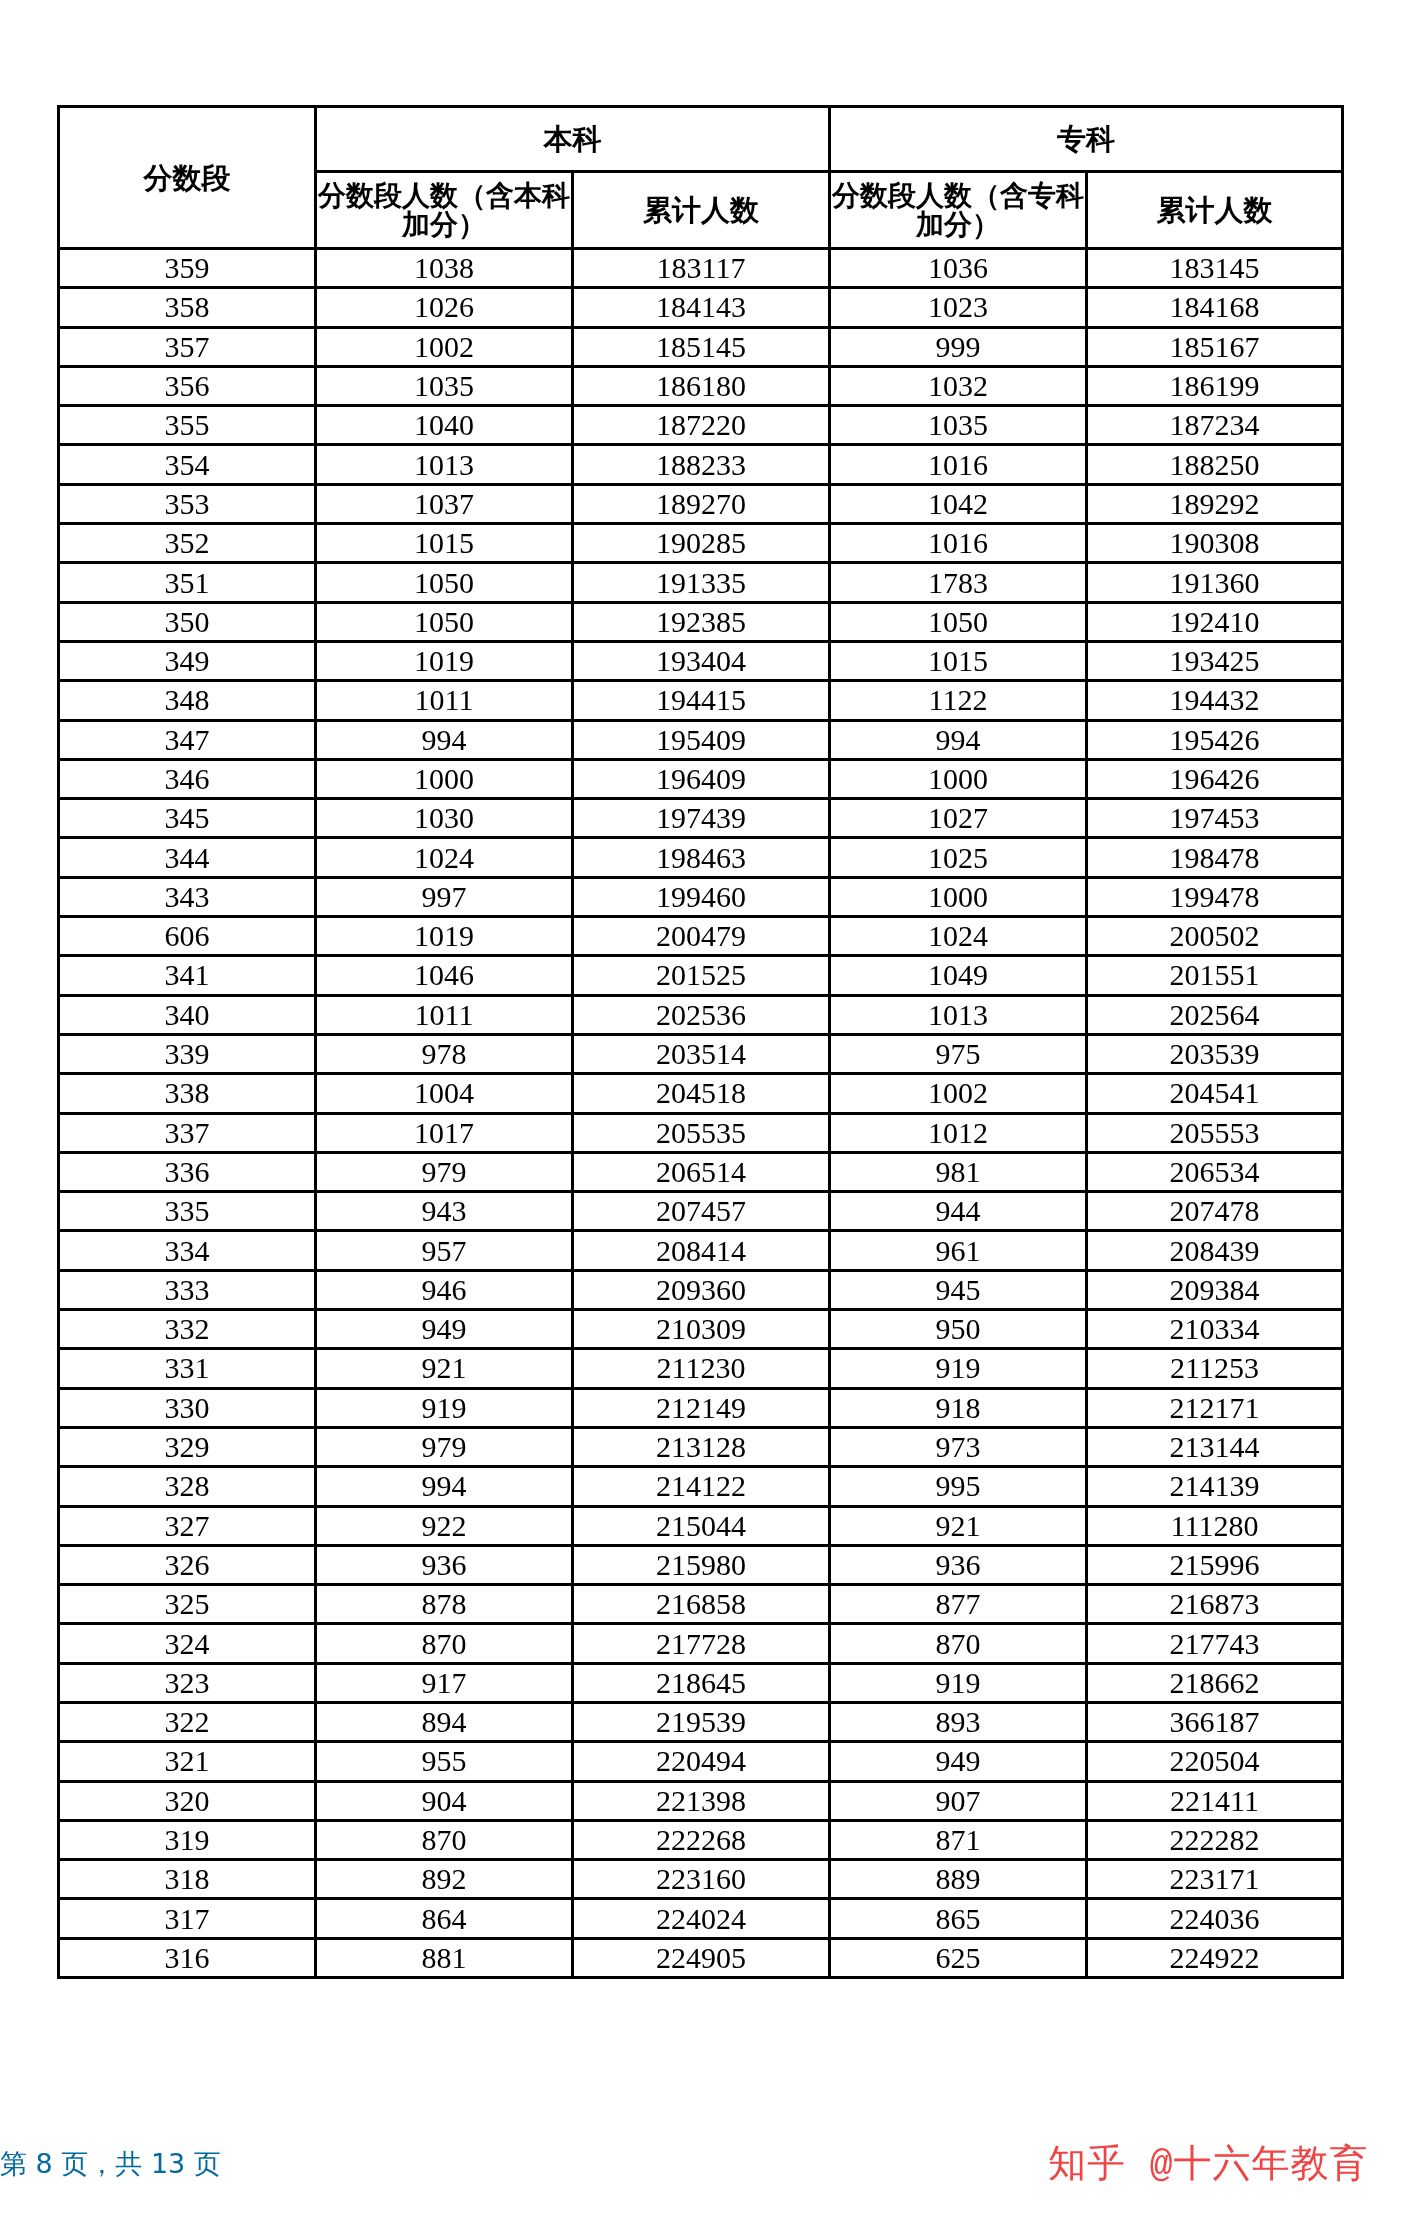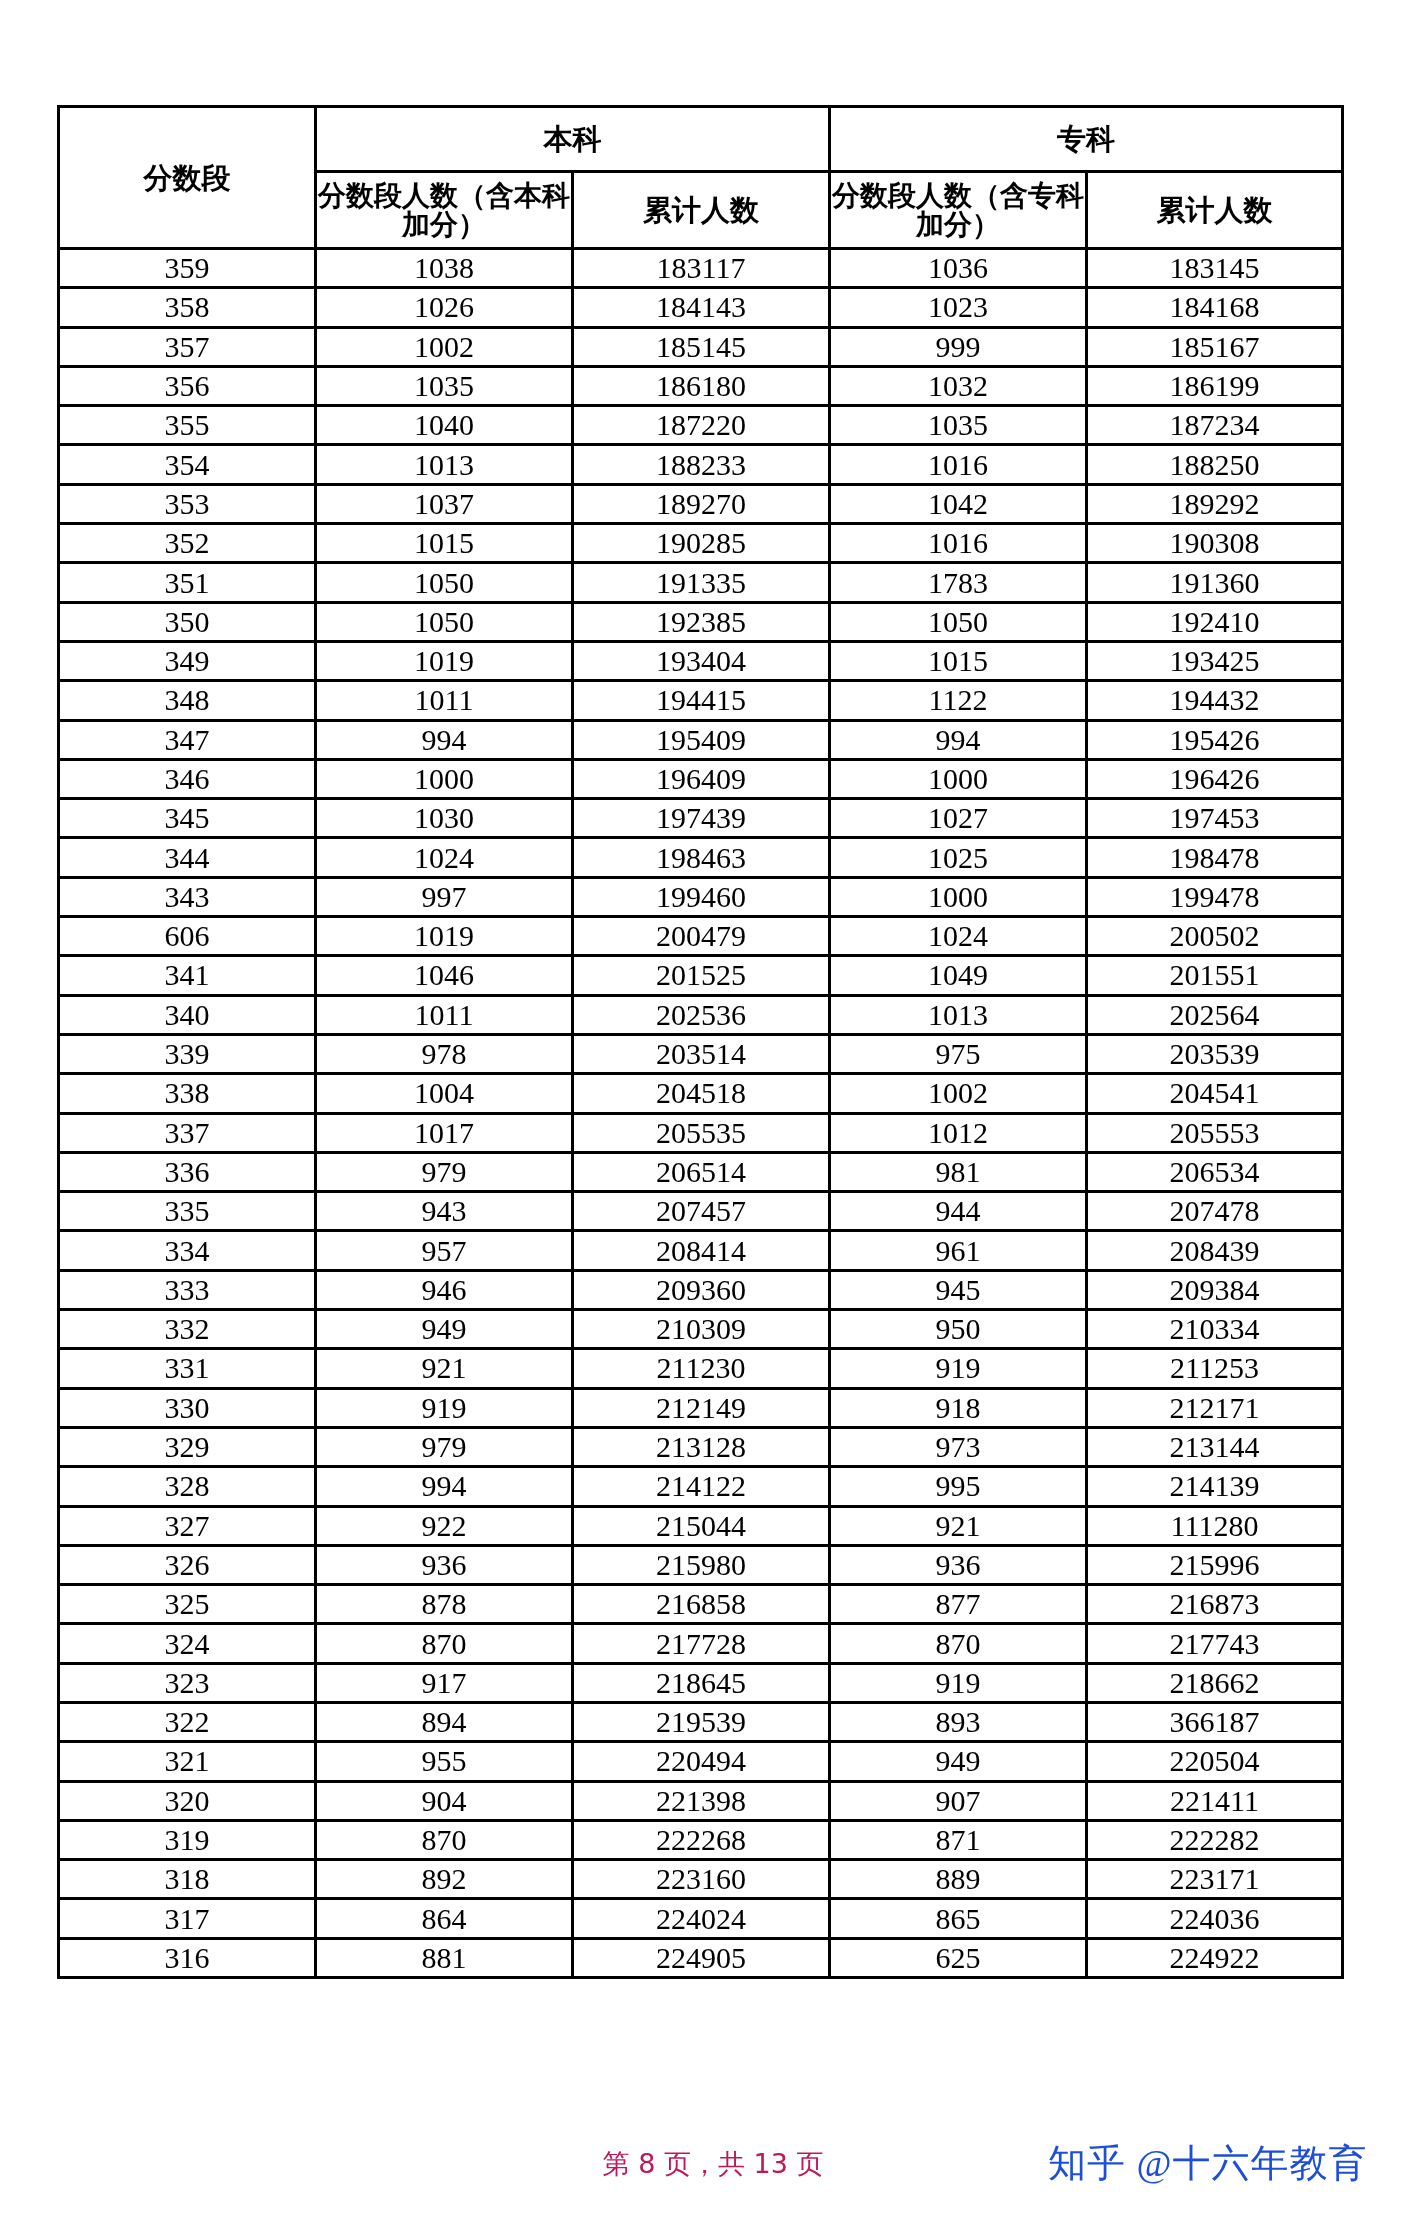--- a/index.html
+++ b/index.html
@@ -8,24 +8,24 @@
   #table-wrap { position:absolute; left:57px; top:105px; width:1284px; }
   table { border-collapse:collapse; width:1284px; table-layout:fixed; }
   col.c0 { width:257px; } col.c1 { width:257px; } col.c2 { width:257px; }
   col.c3 { width:257px; } col.c4 { width:256px; }
   th, td { border:3px solid #000; text-align:center; padding:0; }
   th { font-family:"DejaVu Sans","Liberation Sans",sans-serif; font-weight:bold; font-size:29px; line-height:38px; }
   tr.h1 th { height:62px; }
   tr.h2 th { height:74px; }
   th.sub { font-size:28px; line-height:29px; }
   td { font-size:30px; height:36.3px; line-height:36px; }
-  #footer { position:absolute; top:2146px; left:0; width:1426px; text-align:center;
-            font-family:"DejaVu Sans","Liberation Sans",sans-serif; font-size:27px; color:#be185d; }
+  #footer { position:absolute; top:2146px; left:0; width:1426px; text-align:left;
+            font-family:"DejaVu Sans","Liberation Sans",sans-serif; font-size:27px; color:#0369a1; }
   #watermark { position:absolute; top:2138px; left:1048px;
-            font-family:Liberation Serif, serif; font-size:38px; color:#1d4ed8; letter-spacing:1px; }
+            font-family:Liberation Mono, monospace; font-size:38px; color:#ef4444; letter-spacing:1px; }
 </style>
 </head>
 <body>
 
 <div id="table-wrap">
   <table>
     <colgroup>
         <col class="c0">
         <col class="c1">
         <col class="c2">

